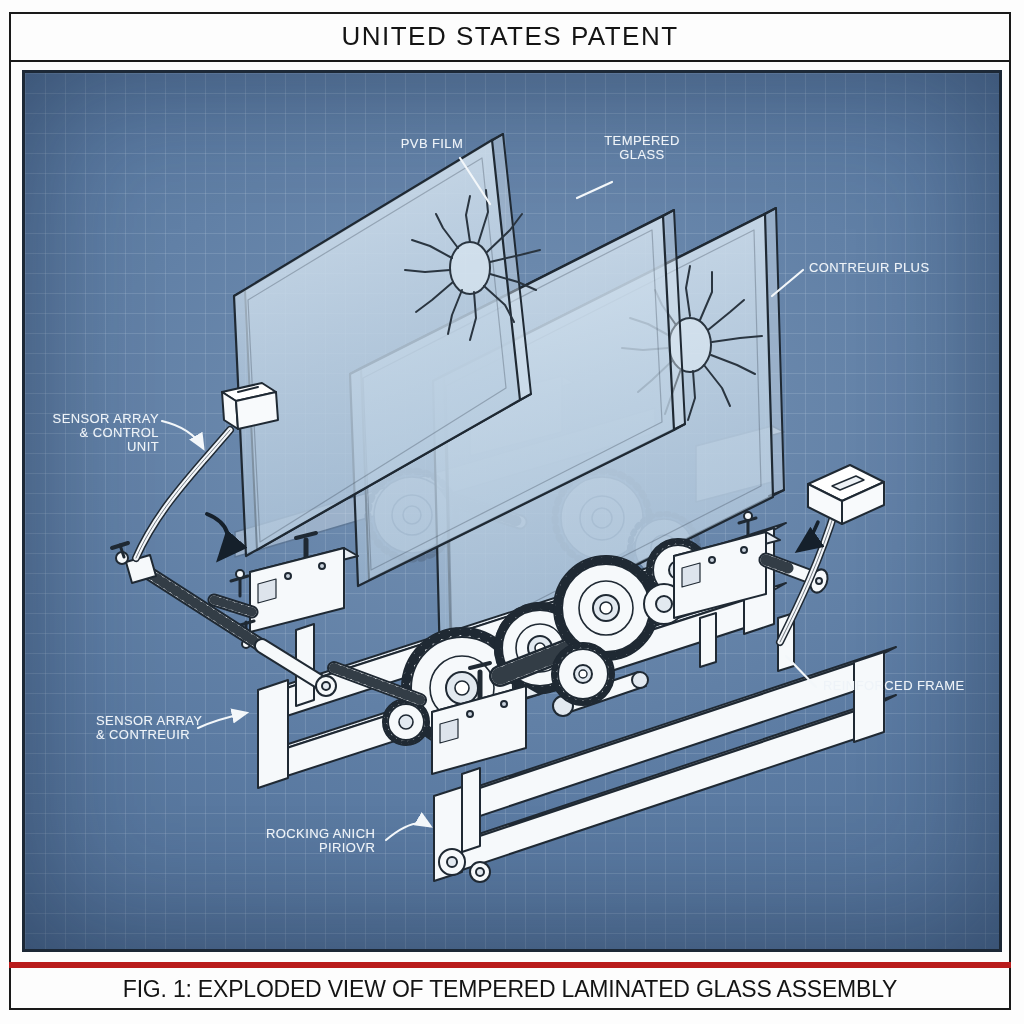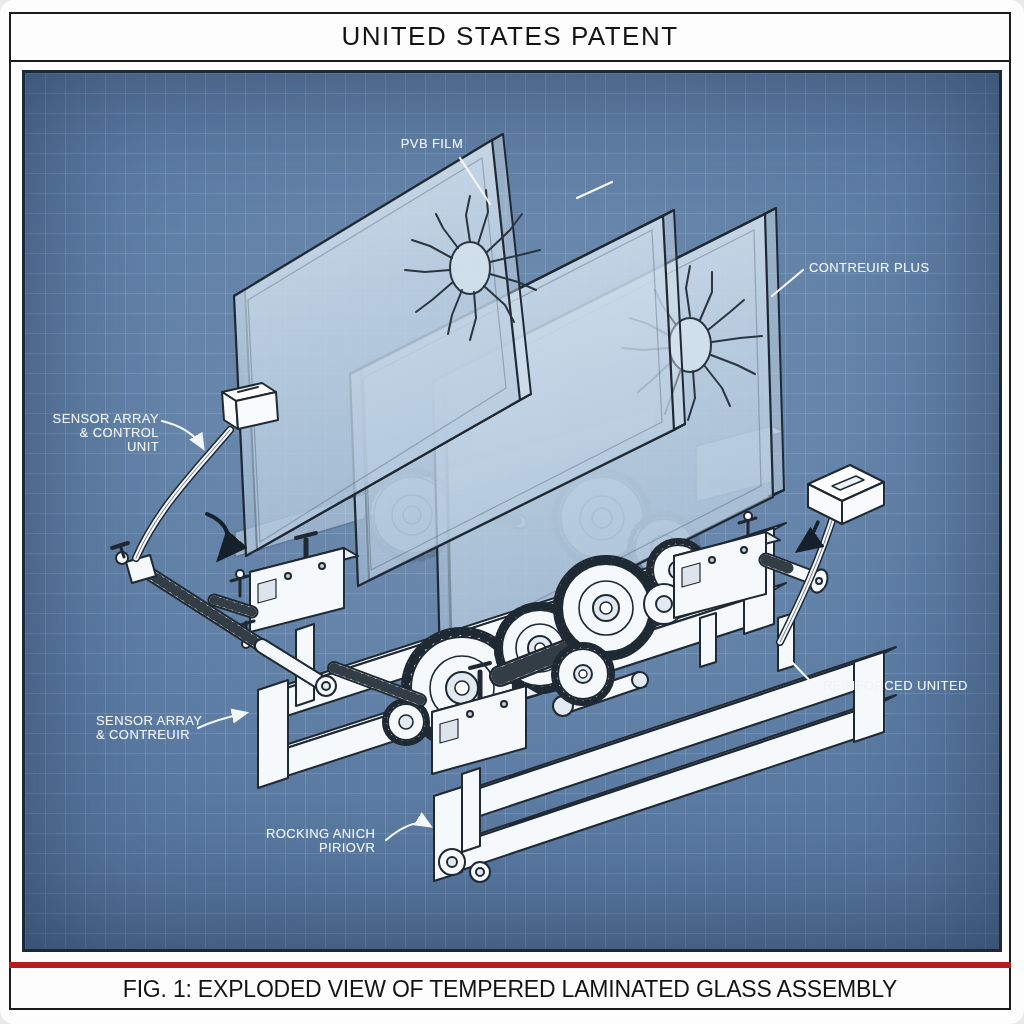--- a/index.html
+++ b/index.html
@@ -1,17 +1,17 @@
 <!DOCTYPE html>
 <html><head>
 <meta charset="utf-8">
 <style>
   html,body{margin:0;padding:0;background:#e9e9e9;}
   .page{position:relative;width:1024px;height:1024px;background:#fdfdfd;
-        font-family:"Liberation Sans", sans-serif;overflow:hidden;border-radius:14px;}
+        font-family:"Liberation Sans", sans-serif;overflow:hidden;}
   .sheet-border{position:absolute;left:9px;top:12px;width:1002px;height:998px;
         border:2px solid #1a1a1a;box-sizing:border-box;}
   .header-band{position:absolute;left:9px;top:12px;width:1002px;height:50px;
         border-bottom:2px solid #1a1a1a;box-sizing:border-box;
         display:flex;align-items:center;justify-content:center;}
   .title{font-size:26px;font-weight:500;letter-spacing:1.5px;color:#141414;}
   .caption-band{position:absolute;left:9px;top:962px;width:1002px;height:48px;
         border-top:6px solid #b91c1c;box-sizing:border-box;
         display:flex;align-items:center;justify-content:center;}
   .caption{font-size:23px;font-weight:500;letter-spacing:-0.2px;color:#141414;}
@@ -345,26 +345,28 @@
         <line x1="612" y1="182" x2="577" y2="198"></line>
         <line x1="803" y1="270" x2="772" y2="296"></line>
         <line x1="816" y1="687" x2="786" y2="656"></line>
         <path d="M162,421 C183,426 196,436 203,448" marker-end="url(#aw)"></path>
         <path d="M198,728 C215,720 232,716 246,713" marker-end="url(#aw)"></path>
         <path d="M386,840 C405,824 420,820 430,826" marker-end="url(#aw)"></path>
       </g>
     </svg>
 
     <div class="lbl center" style="left:372px;top:64px;width:70px;">PVB FILM</div>
+    <div class="lbl center" style="left:554px;top:61px;width:126px;">TEMPERED
+GLASS</div>
     <div class="lbl" style="left:784px;top:188px;">CONTREUIR PLUS</div>
     <div class="lbl right" style="left:22px;top:339px;width:112px;">SENSOR ARRAY
 &amp; CONTROL UNIT</div>
     <div class="lbl" style="left:71px;top:641px;">SENSOR ARRAY
 &amp; CONTREUIR</div>
-    <div class="lbl" style="left:798px;top:606px;">REINFORCED UNITED</div>
+    <div class="lbl" style="left:798px;top:606px;">REINFORCED FRAME</div>
     <div class="lbl" style="left:241px;top:754px;text-align:right;">ROCKING ANICH
 PIRIOVR</div>
   </div>
 
   <div class="caption-band">
     <div class="caption">FIG. 1: EXPLODED VIEW OF TEMPERED LAMINATED GLASS ASSEMBLY</div>
   </div>
 </div>
 
 </body></html>

